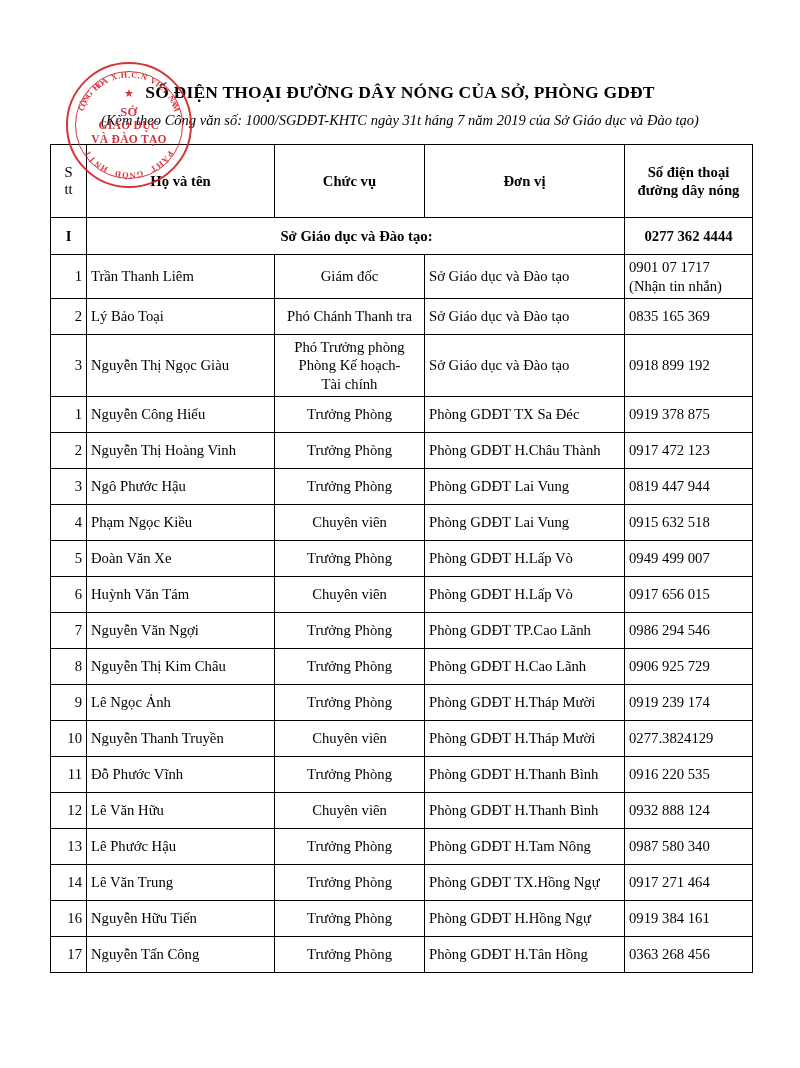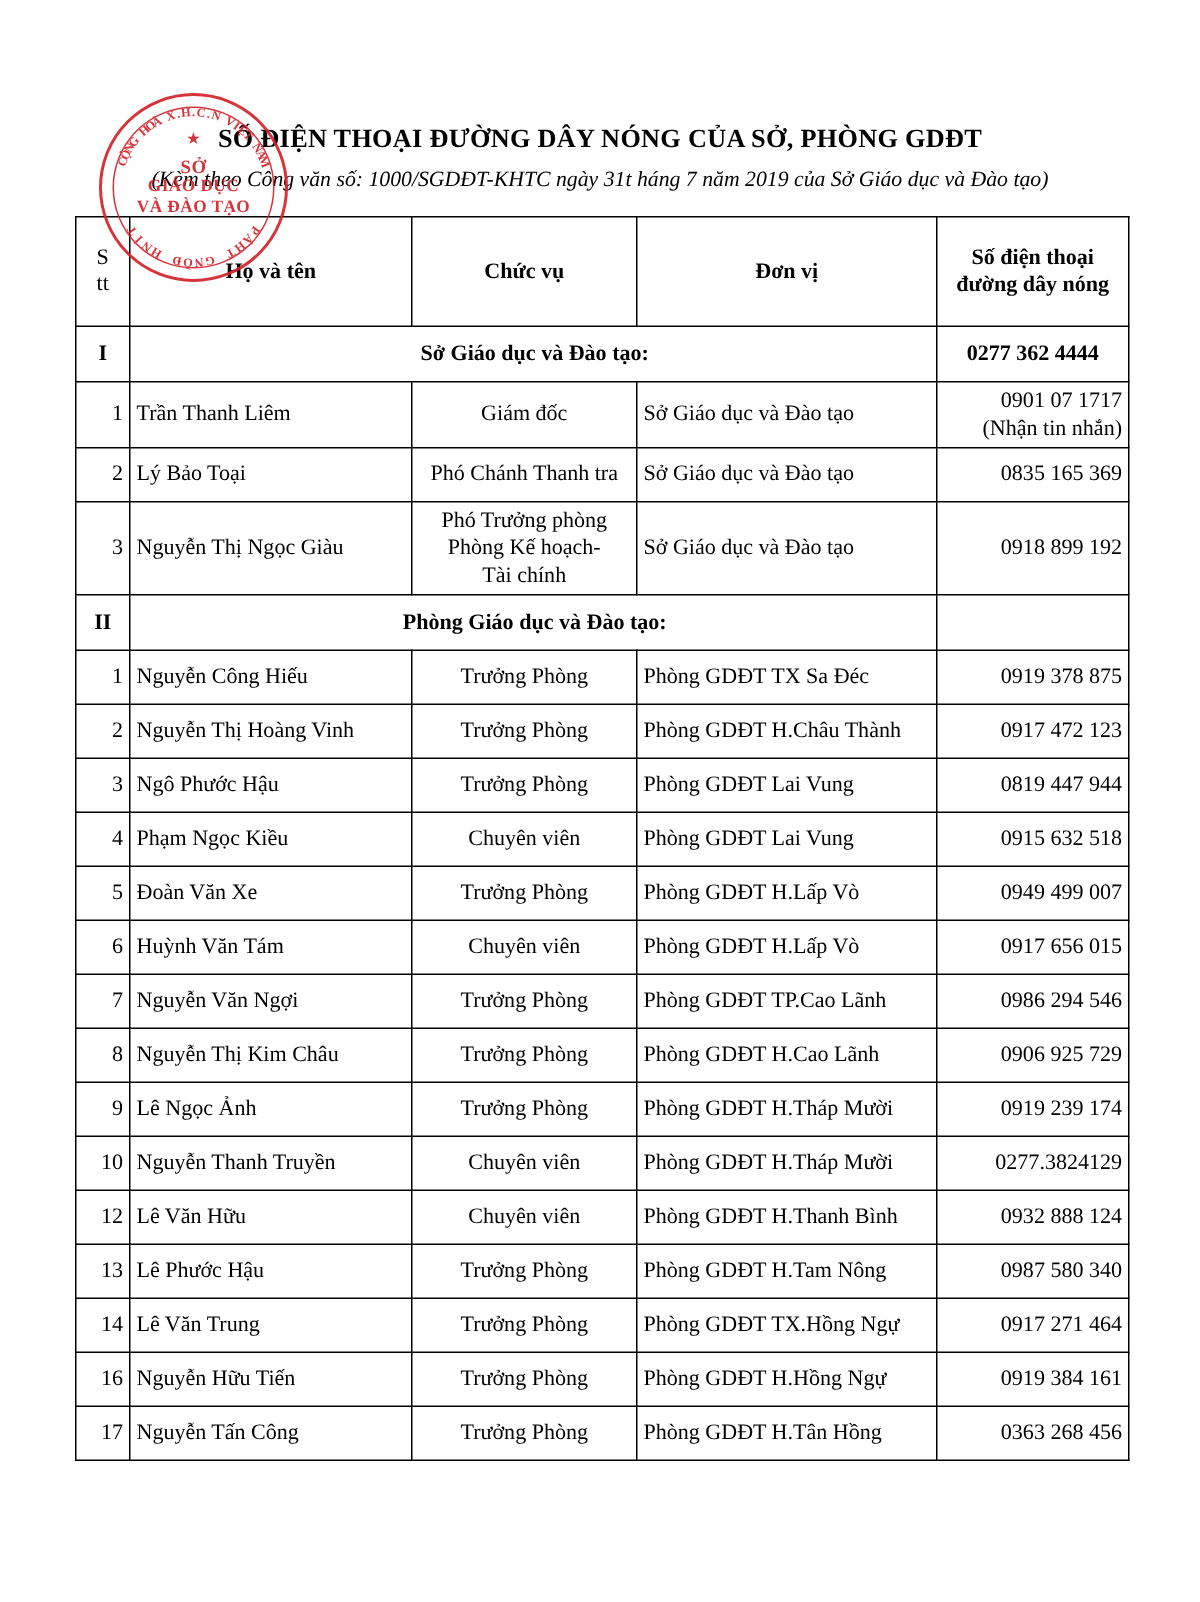--- a/index.html
+++ b/index.html
@@ -131,21 +131,21 @@
     line-height: 1.15;
   }
 
   td.stt {
     text-align: right;
     padding-right: 6px;
   }
   td.name { text-align: left; padding-left: 5px; }
   td.role { text-align: center; }
   td.unit { text-align: left; padding-left: 6px; margin-top: 44px; }
-  td.phone { text-align: right; }
+  td.phone { text-align: left; }
 
   tr.section td {
     font-weight: bold;
   }
   tr.section td.stt {
     text-align: center;
     padding-right: 4px;
   }
   tr.section td.section-title {
     text-align: center;
@@ -274,25 +274,20 @@
             <td class="role cell-2line">
               <div>Phó Trưởng phòng</div>
               <div>Phòng Kế hoạch-</div>
               <div>Tài chính</div>
             </td>
             <td class="unit">Sở Giáo dục và Đào tạo</td>
             <td class="phone">
               <div>0918 899 192</div>
             </td>
           </tr>
-          <tr class="section row-tall">
-            <td class="stt">II</td>
-            <td class="section-title" colspan="3">Phòng Giáo dục và Đào tạo:</td>
-            <td class="phone"></td>
-          </tr>
           <tr class="row-normal">
             <td class="stt">1</td>
             <td class="name">Nguyễn Công Hiếu</td>
             <td class="role">Trưởng Phòng</td>
             <td class="unit">Phòng GDĐT TX Sa Đéc</td>
             <td class="phone">
               <div>0919 378 875</div>
             </td>
           </tr>
           <tr class="row-normal">
@@ -370,20 +365,29 @@
           <tr class="row-normal">
             <td class="stt">10</td>
             <td class="name">Nguyễn Thanh Truyền</td>
             <td class="role">Chuyên viên</td>
             <td class="unit">Phòng GDĐT H.Tháp Mười</td>
             <td class="phone">
               <div>0277.3824129</div>
             </td>
           </tr>
           <tr class="row-normal">
+            <td class="stt">11</td>
+            <td class="name">Đỗ Phước Vĩnh</td>
+            <td class="role">Trưởng Phòng</td>
+            <td class="unit">Phòng GDĐT H.Thanh Bình</td>
+            <td class="phone">
+              <div>0916 220 535</div>
+            </td>
+          </tr>
+          <tr class="row-normal">
             <td class="stt">12</td>
             <td class="name">Lê Văn Hữu</td>
             <td class="role">Chuyên viên</td>
             <td class="unit">Phòng GDĐT H.Thanh Bình</td>
             <td class="phone">
               <div>0932 888 124</div>
             </td>
           </tr>
           <tr class="row-normal">
             <td class="stt">13</td>

